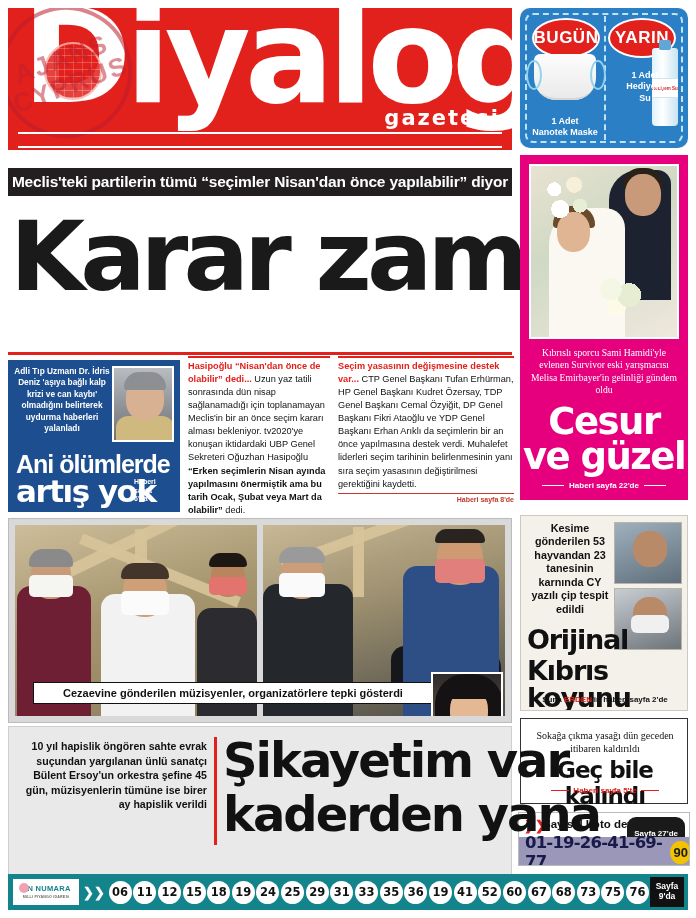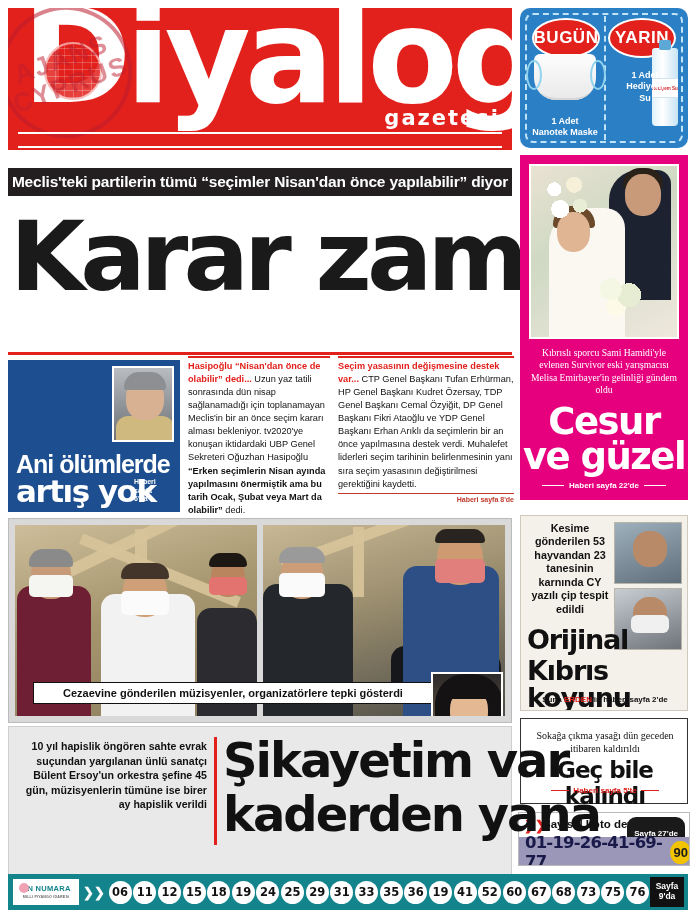--- a/index.html
+++ b/index.html
@@ -518,20 +518,21 @@
       <div>Hediyem</div>
       <div>Su</div>
     </div>
   </div>
 
   <div class="kicker">Meclis'teki partilerin tümü “seçimler Nisan'dan önce yapılabilir” diyor</div>
   <div class="mega">Karar zamanı</div>
   <div class="mega-rule"></div>
 
   <div class="doc-box">
+    <div class="doc-lede">Adli Tıp Uzmanı Dr. İdris Deniz 'aşıya bağlı kalp krizi ve can kaybı' olmadığını belirterek uydurma haberleri yalanladı</div>
     <div class="doc-photo">
       <div class="doc-body"></div>
       <div class="doc-face"></div>
       <div class="doc-hair"></div>
     </div>
     <div class="doc-h1">Ani ölümlerde</div>
     <div class="doc-h2">artış yok</div>
     <div class="doc-ref">
       <div>Haberi</div>
       <div>sayfa</div>

